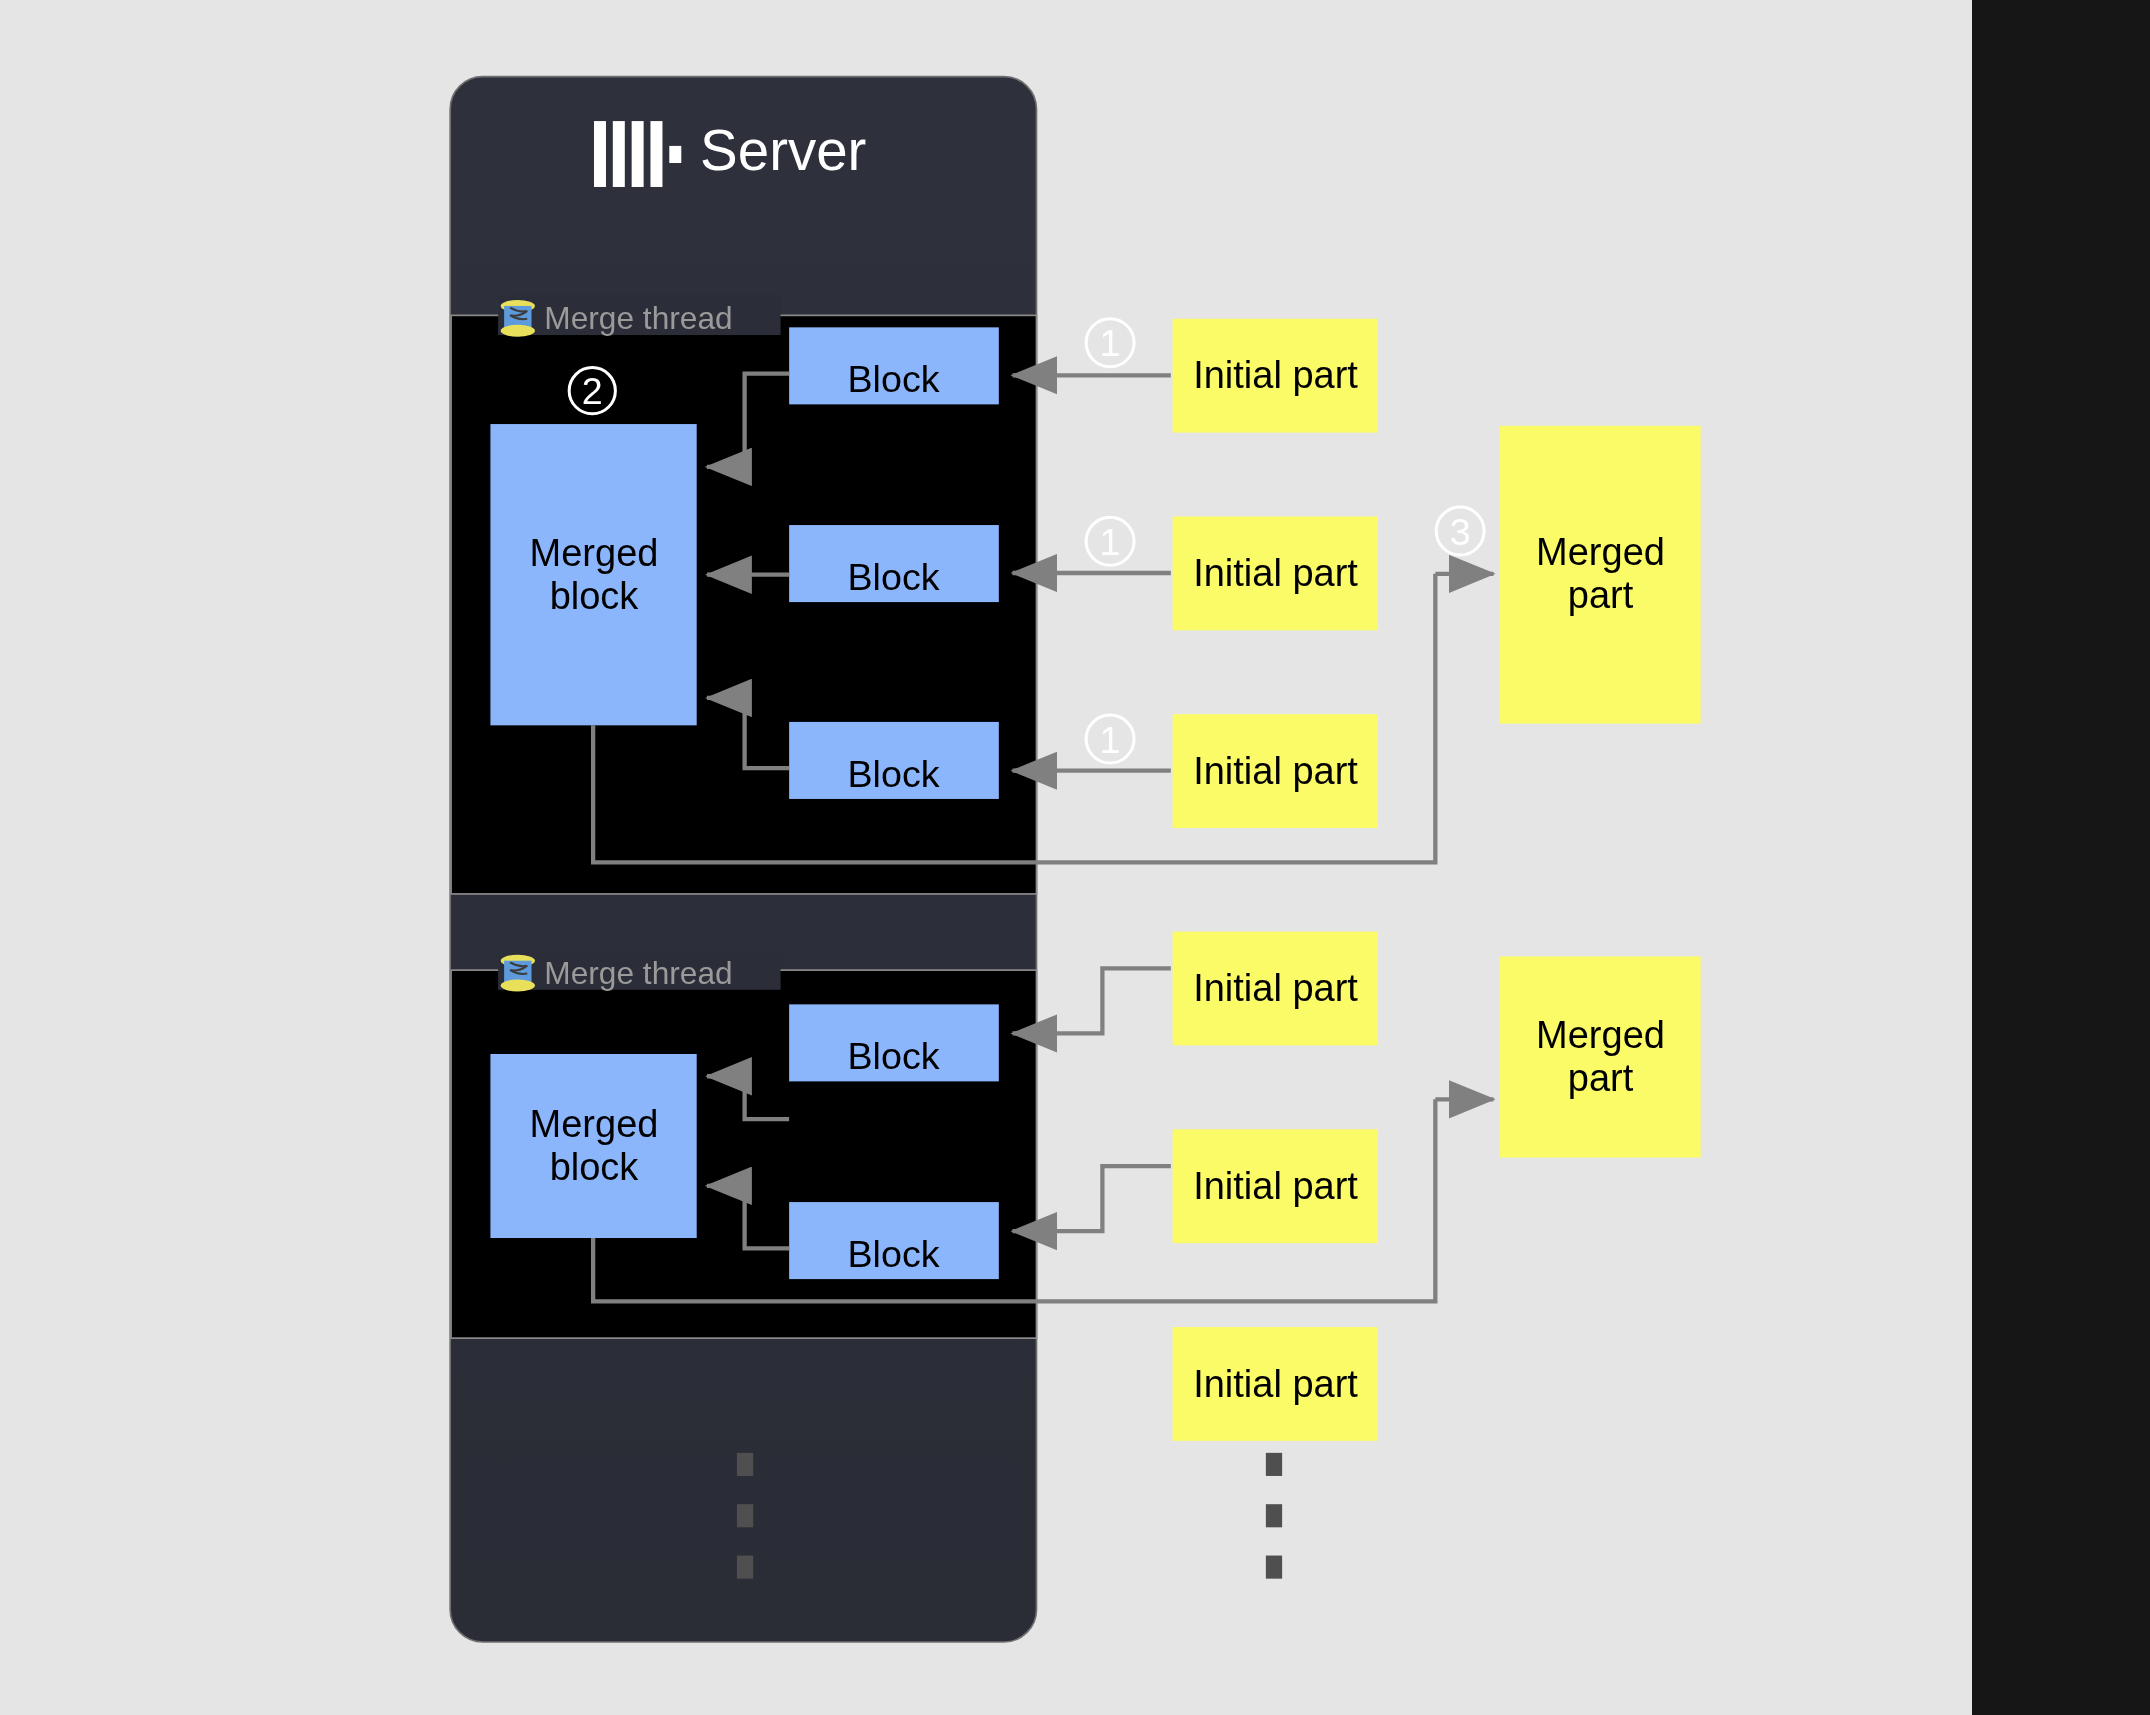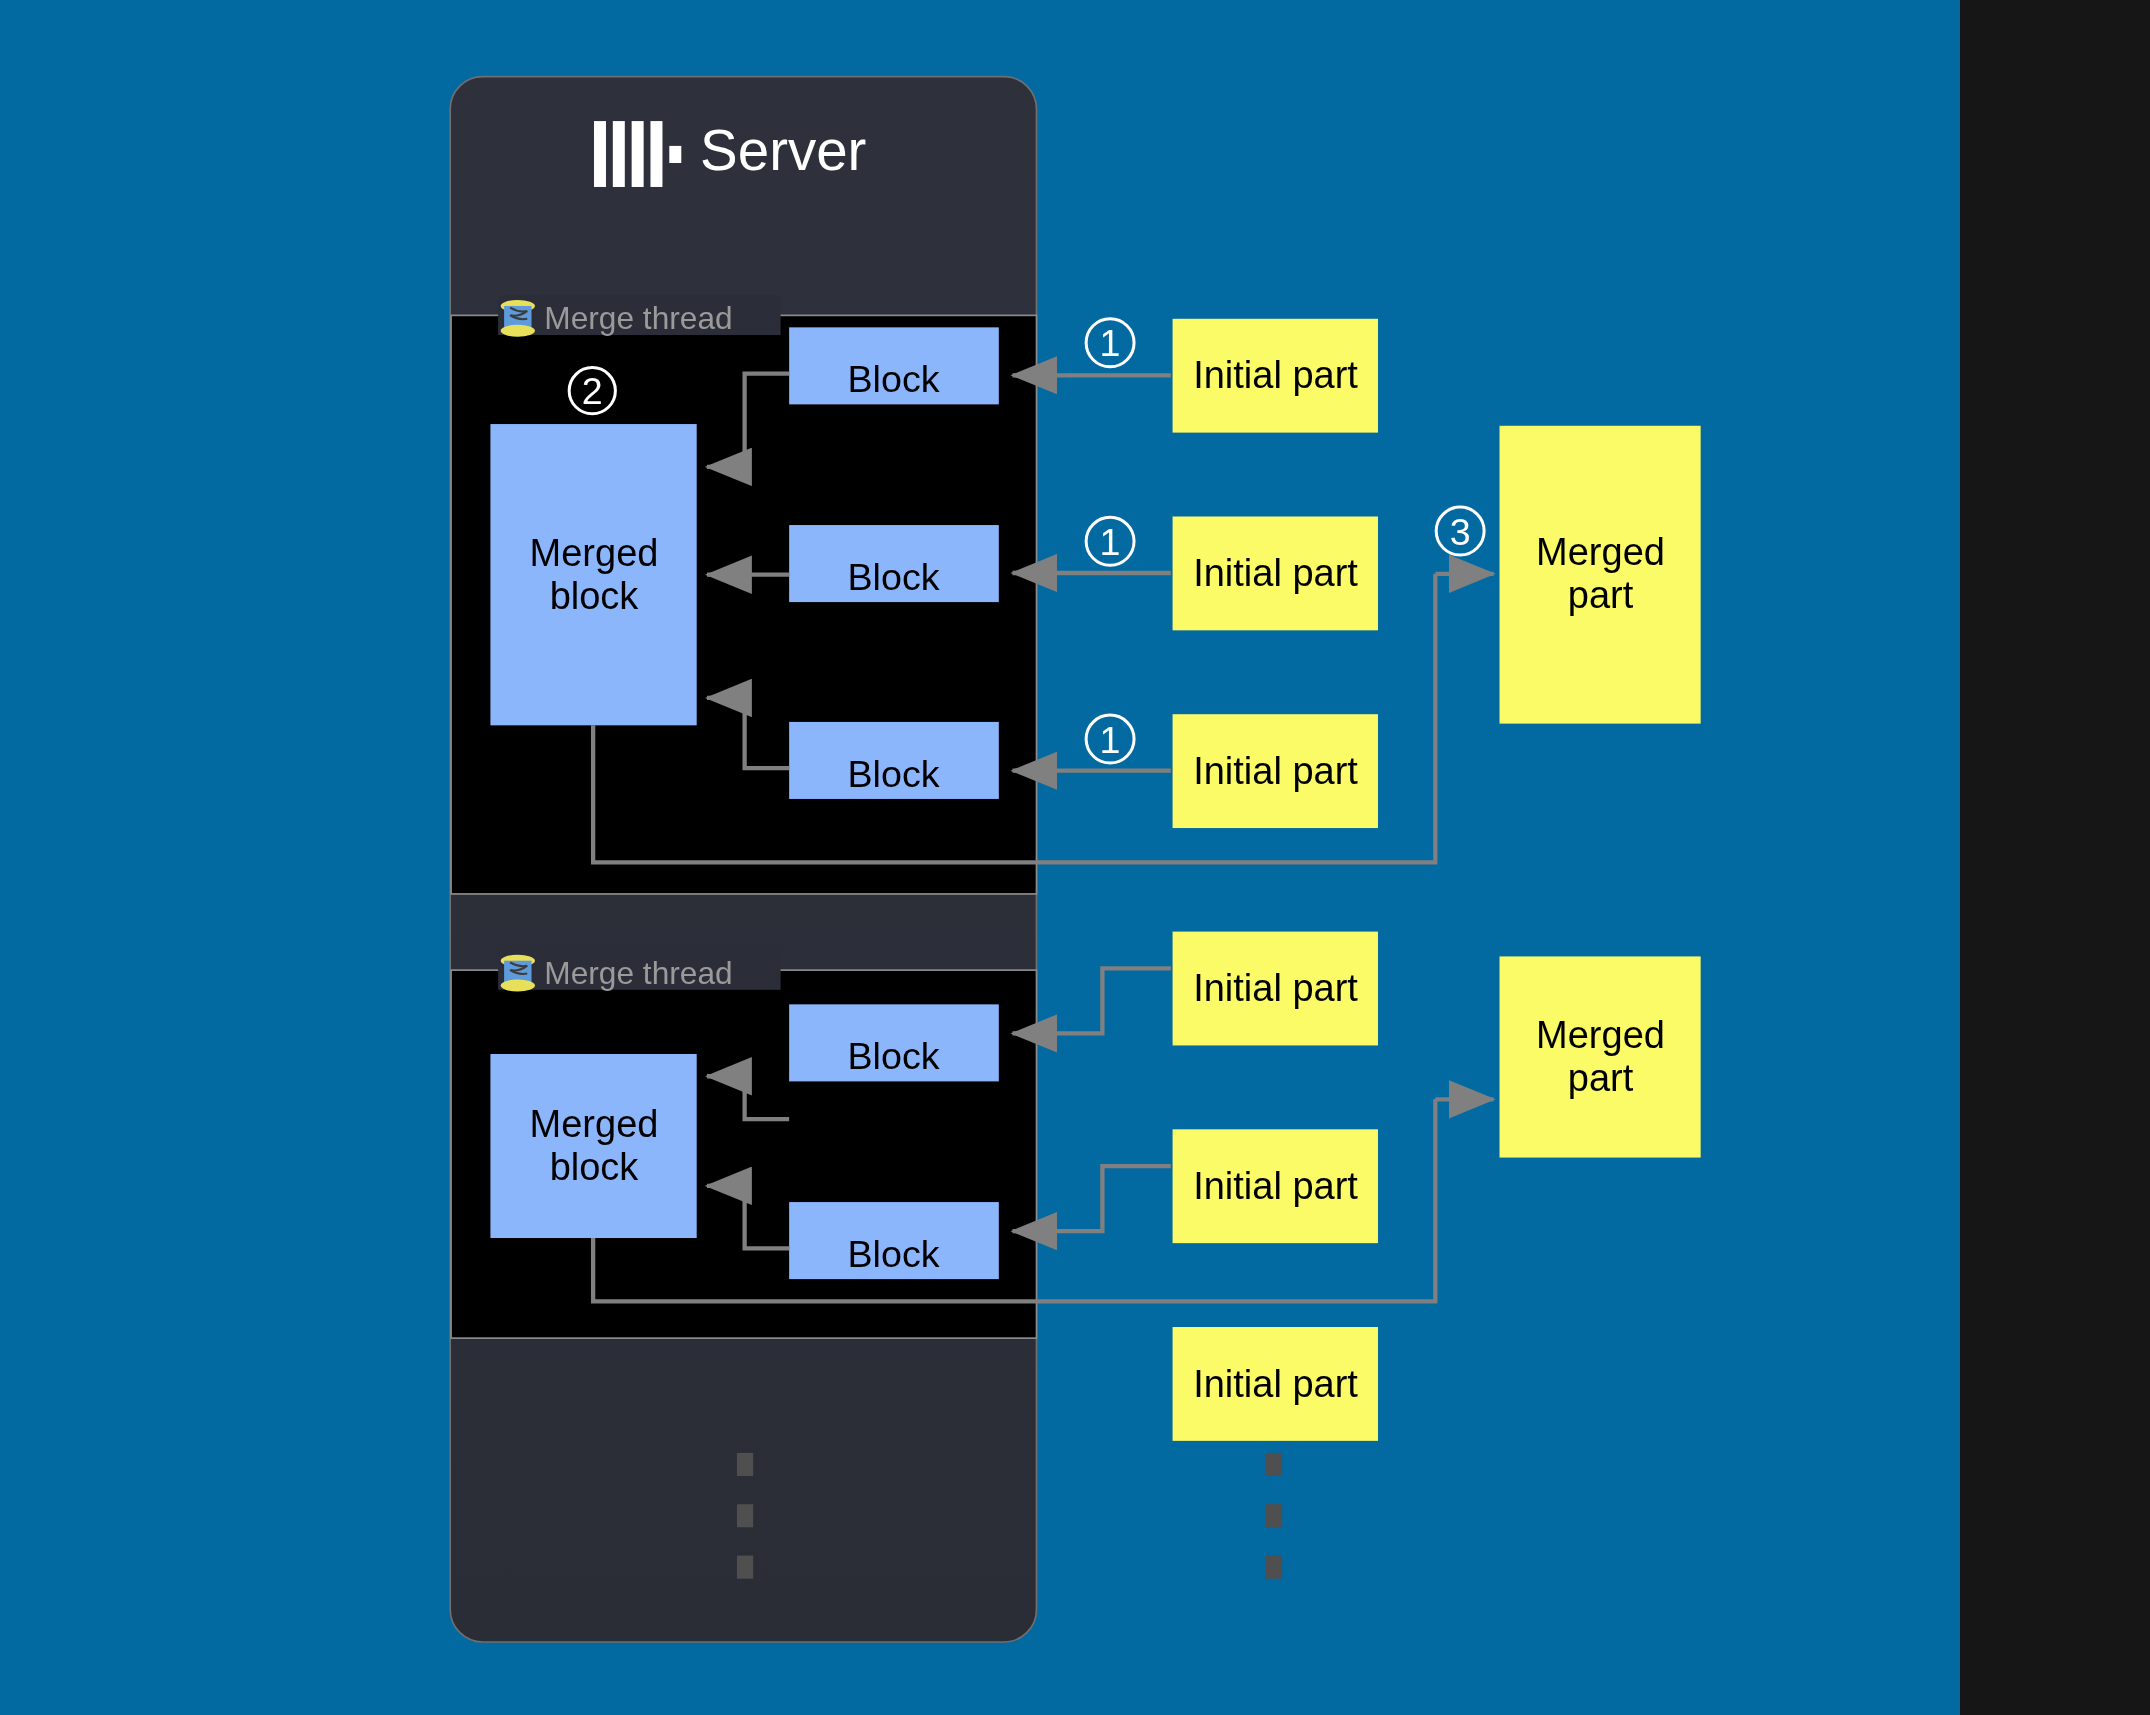--- a/index.html
+++ b/index.html
@@ -1,18 +1,18 @@
 <!DOCTYPE html>
 <html style="font-size:13.7px"><head>
 <meta charset="utf-8">
 <style>
   html,body{margin:0;padding:0;background:#161616;}
   body{width:2150px;height:1716px;overflow:hidden;
        font-family:"Liberation Sans","DejaVu Sans",sans-serif;}
-  #stage{position:relative;width:1960px;height:1716px;background:#0369a1;}
+  #stage{position:relative;width:1960px;height:1716px;background:#e5e5e5;padding-left:12px;}
   svg{position:absolute;left:0;top:0;width:2150px;height:1716px;}
   .svgtext{font-family:"Liberation Sans","DejaVu Sans",sans-serif;}
 </style>
 </head>
 <body>
 
 <div id="stage">
 <svg viewBox="0 0 2512 2004" xmlns="http://www.w3.org/2000/svg">
 
   <defs>

